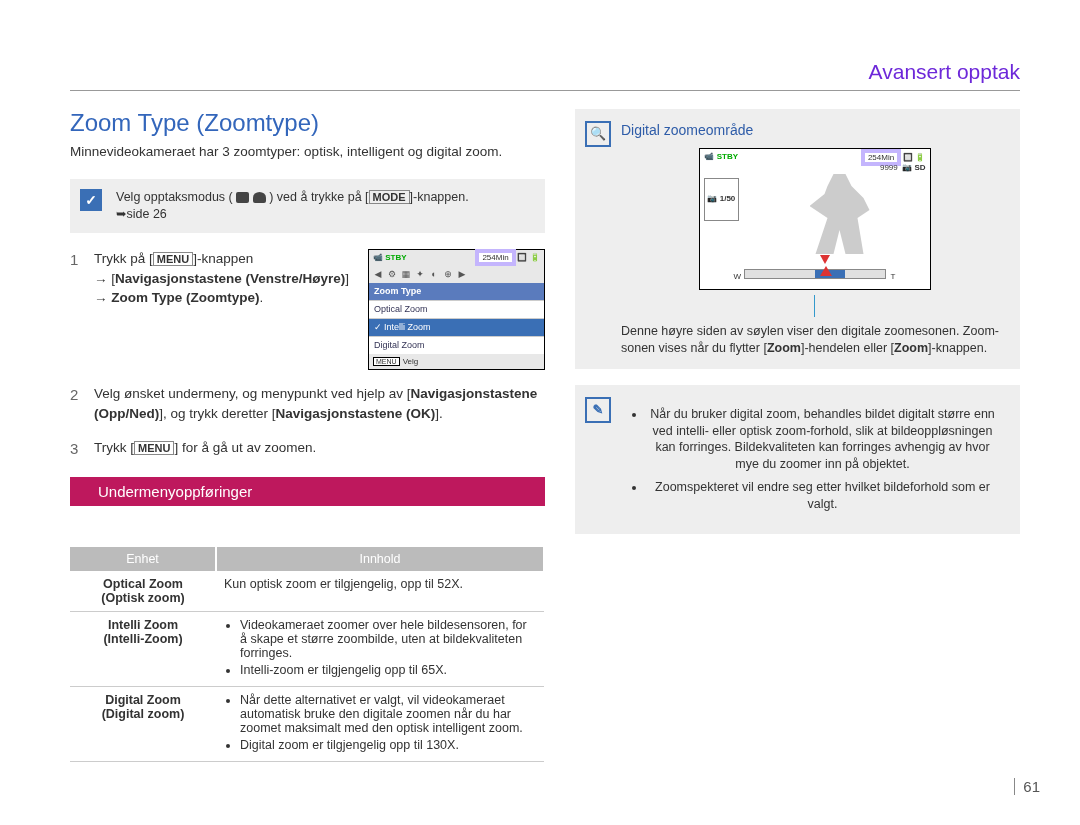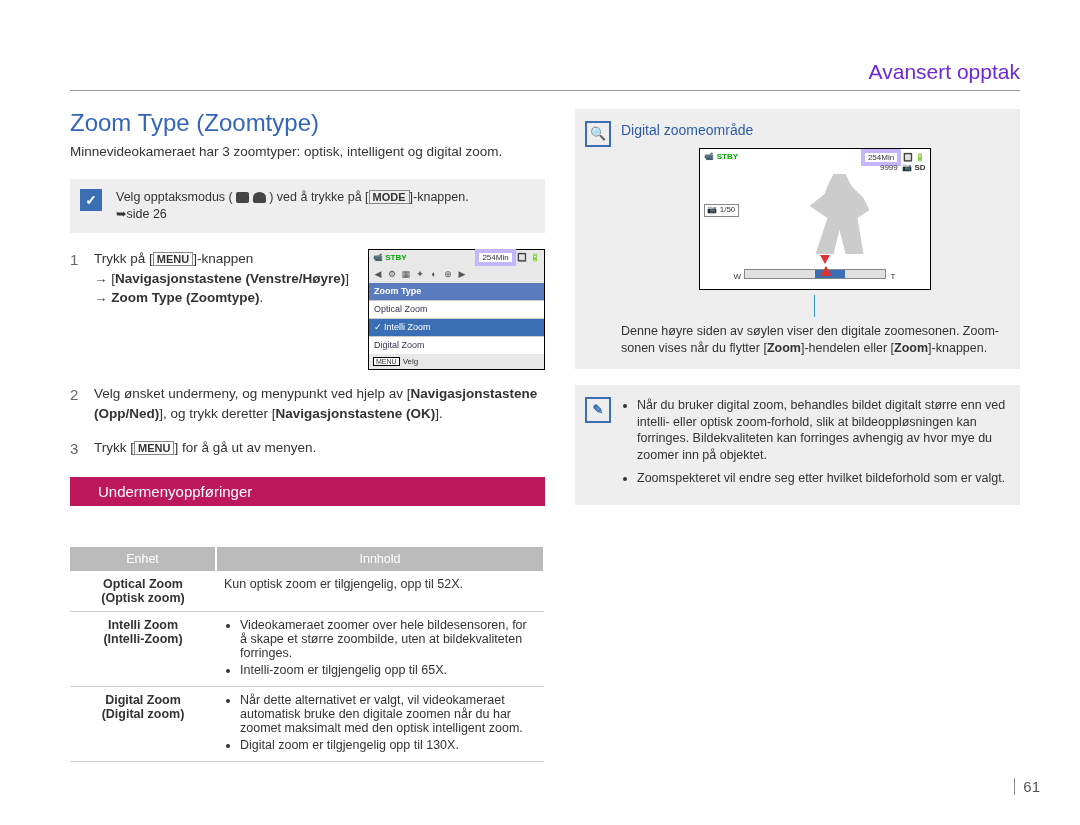--- a/index.html
+++ b/index.html
@@ -264,31 +264,32 @@
   .sm-slider-marker {
     position:absolute;
     left:54%; top:-15px;
     width:0; height:0;
     border-left:5px solid transparent;
     border-right:5px solid transparent;
     border-top:9px solid #d33;
   }
   .sm-w { position:absolute; bottom:6px; left:34px; font-size:8px; }
   .sm-t { position:absolute; bottom:6px; right:34px; font-size:8px; }
-  .sm-left-badge { position:absolute; left:4px; top:55px; border:1px solid #888; padding:0 3px; }
+  .sm-left-badge { position:absolute; left:4px; top:29px; border:1px solid #888; padding:15px 3px;font-weight:bold; }
   .pointer-line {
     display:block;
     width:1px; height:22px;
     background:#39c;
     margin:-5px auto 6px auto;
   }
   .info-list {
     list-style: disc;
     padding-left: 16px;
-    margin: 0;
+    margin: 9px;
+    text-align: center;
   }
   .info-list li { margin-bottom: 6px; }
   .page-num {
     position: absolute;
     right: 40px;
     bottom: 30px;
     font-size: 15px;
     color: #555;
     border-left: 1px solid #888;
     padding-left: 8px;
@@ -352,21 +353,21 @@
               <div class="cam-item sel">Intelli Zoom</div>
               <div class="cam-item">Digital Zoom</div>
               <div class="cam-footer"><span class="menukey">MENU</span><span>Velg</span></div>
             </div>
           </div>
         </li>
         <li>
           <span>Velg ønsket undermeny, og menypunkt ved hjelp av [</span><b>Navigasjonstastene (Opp/Ned)</b><span>], og trykk deretter [</span><b>Navigasjonstastene (OK)</b><span>].</span>
         </li>
         <li>
-          <span>Trykk [</span><b><span class="key">MENU</span></b><span>] for å gå ut av menyen.</span>
+          <span>Trykk [</span><b><span class="key">MENU</span></b><span>] for å gå ut av zoomen.</span>
         </li>
       </ol>
 
       <div class="sub-heading">Undermenyoppføringer</div>
 
       <table class="submenu">
         <thead>
           <tr>
             <th>Enhet</th>
             <th>Innhold</th>

